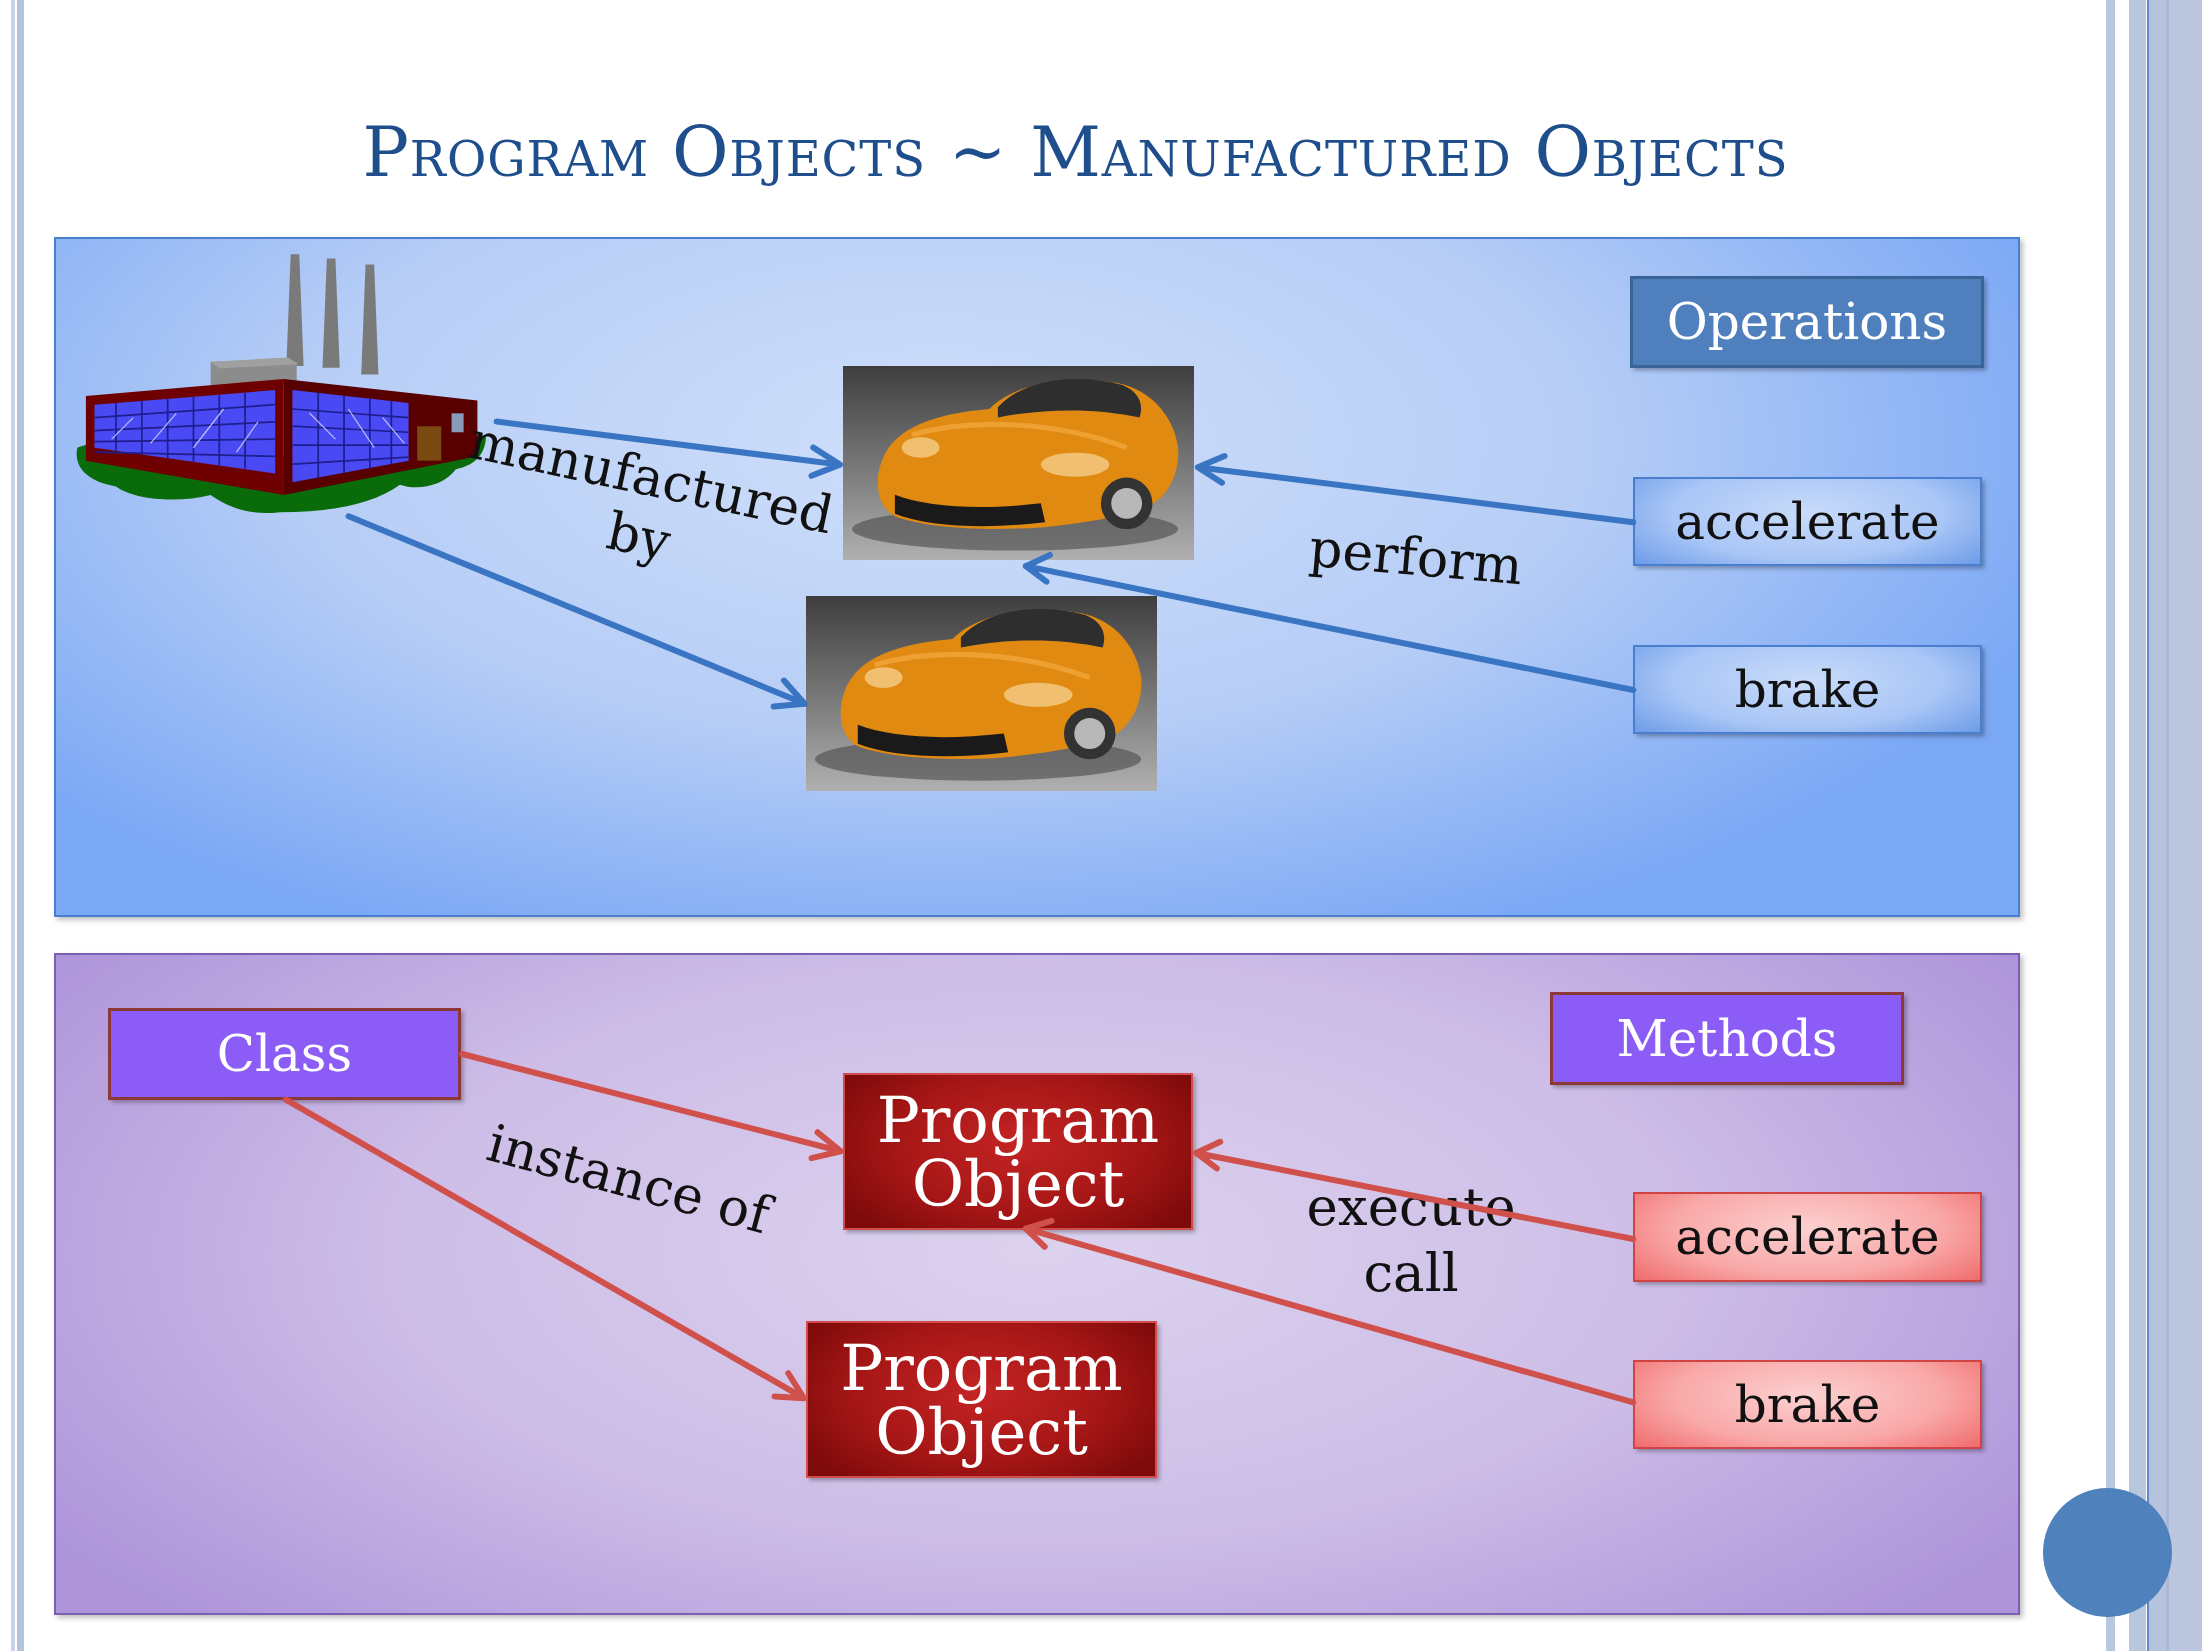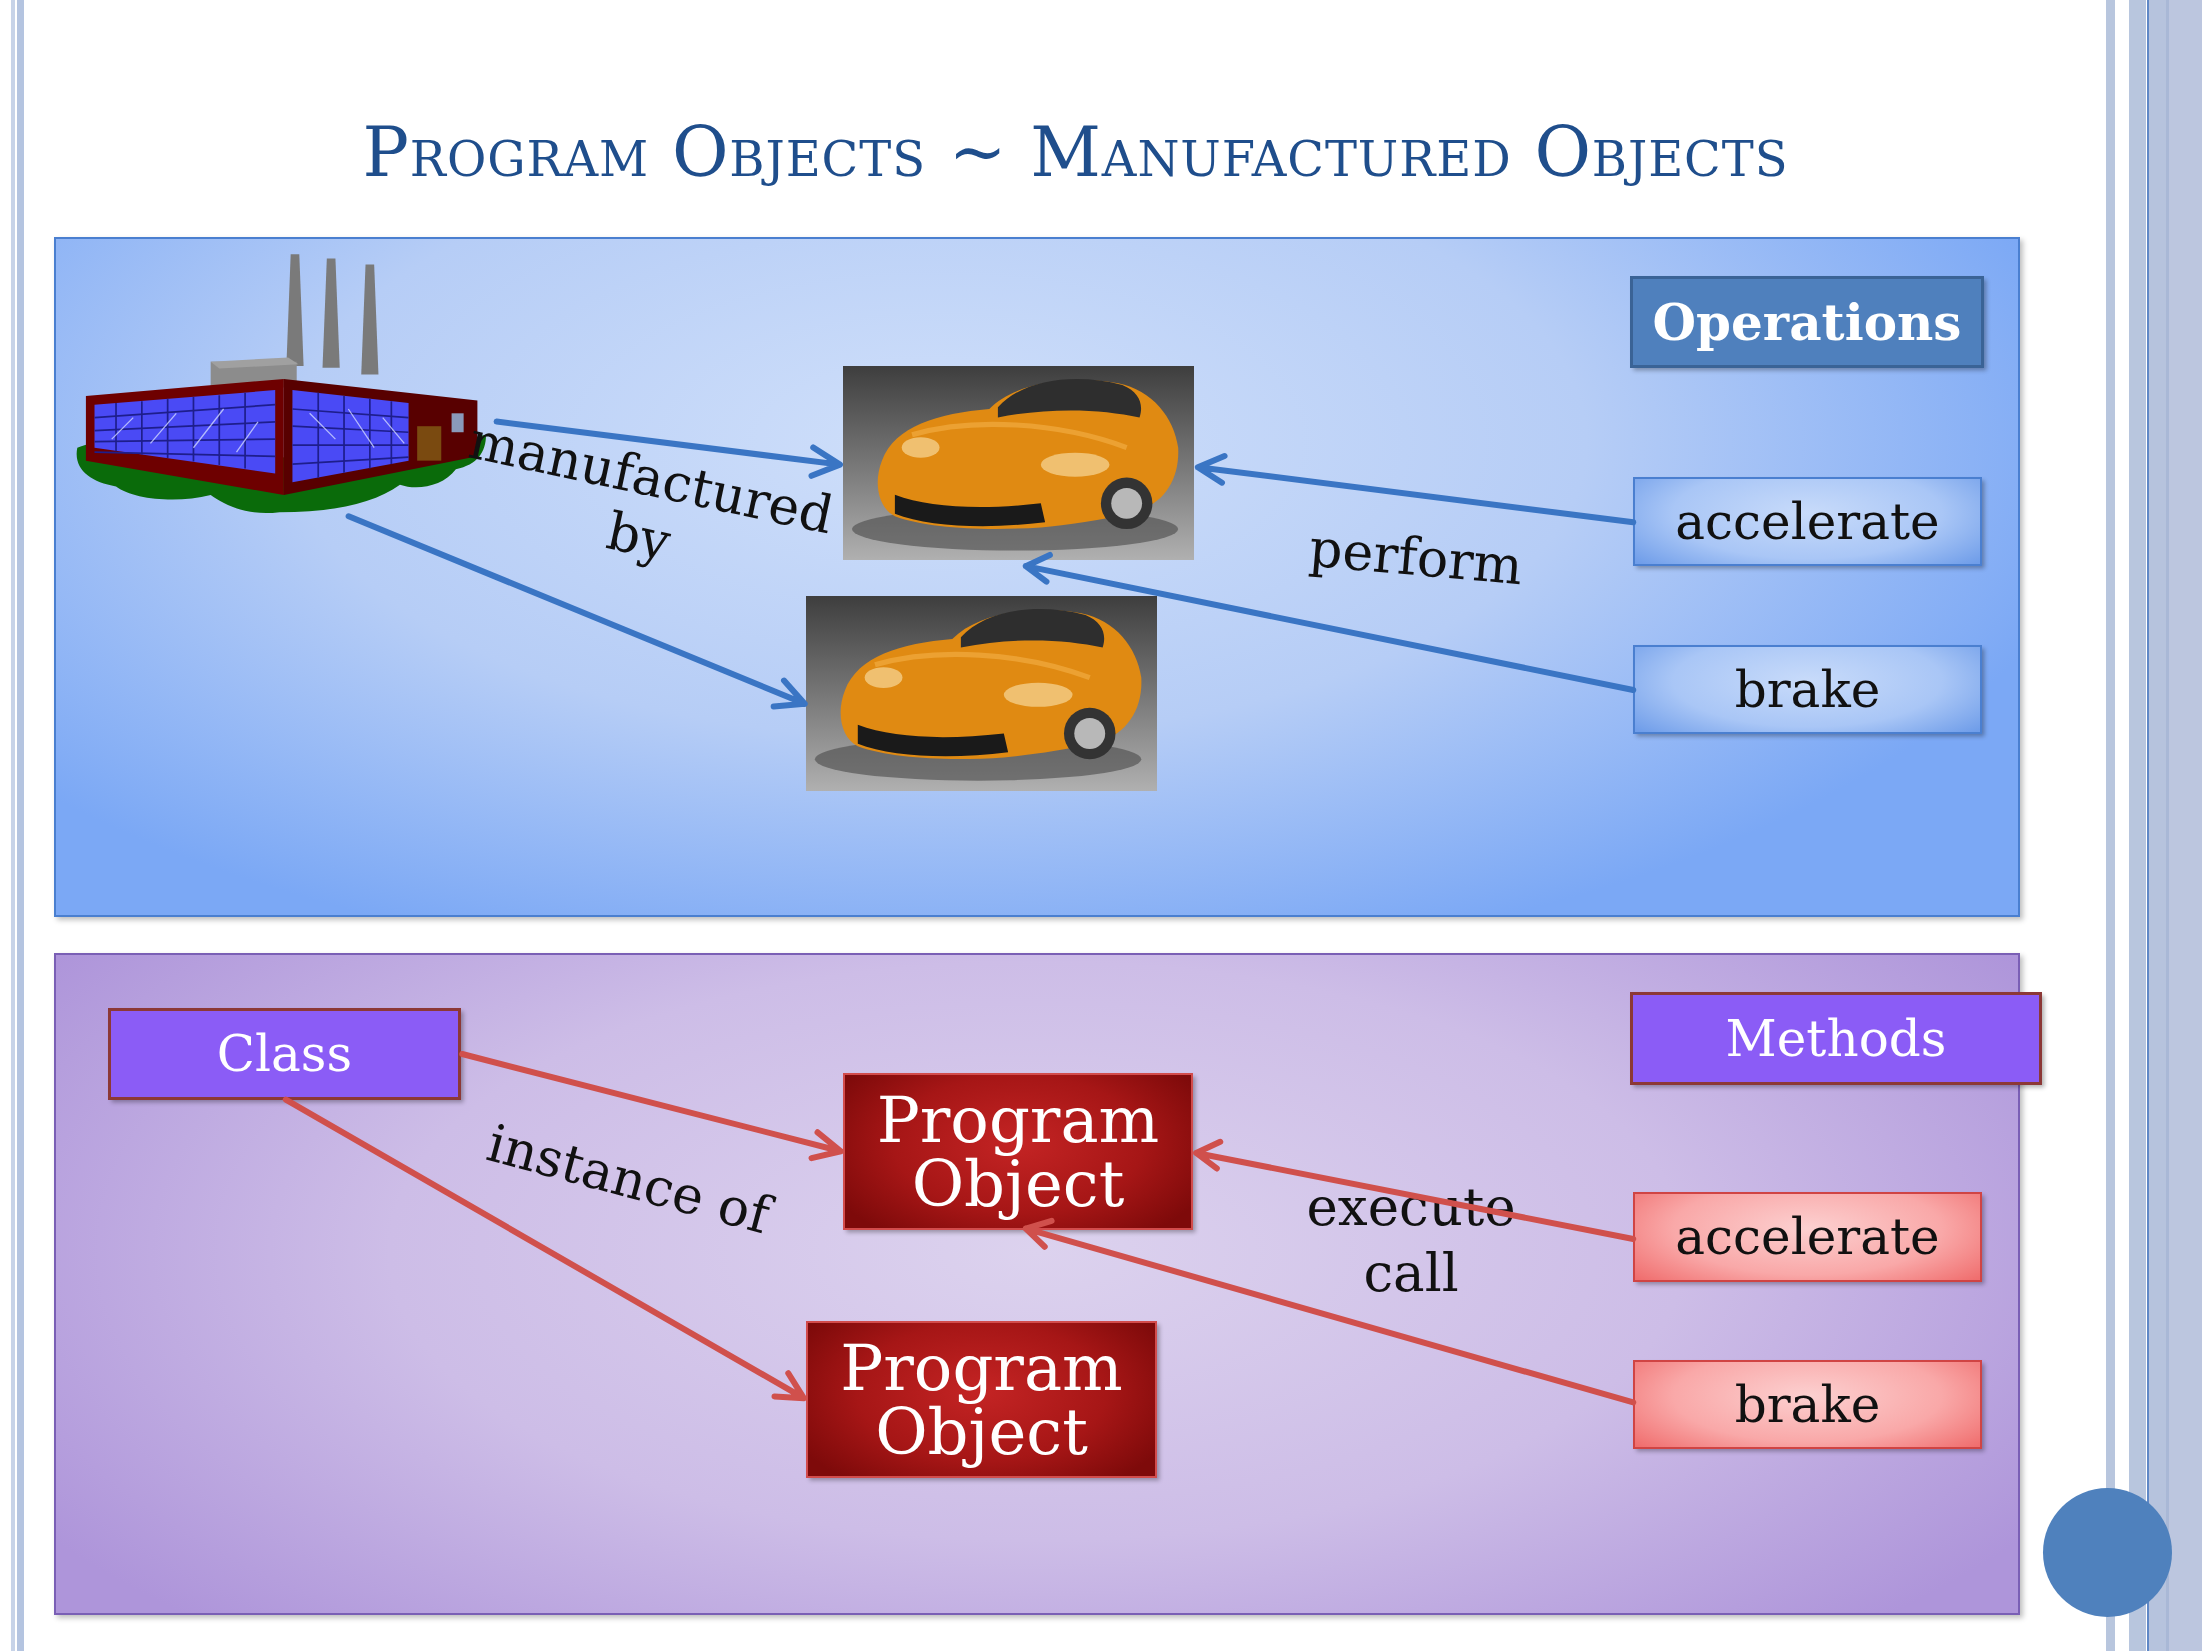--- a/index.html
+++ b/index.html
@@ -124,34 +124,34 @@
     <path d="M180,48 C210,15 270,8 325,22 C345,30 350,45 345,60 C300,50 240,48 180,60 Z" fill="#2e2e2e"></path>
     <path d="M60,150 C100,165 160,168 230,160 L235,182 C170,190 100,188 60,172 Z" fill="#1a1a1a"></path>
     <ellipse cx="90" cy="95" rx="22" ry="12" fill="#f0c070"></ellipse>
     <ellipse cx="270" cy="115" rx="40" ry="14" fill="#f0c070"></ellipse>
     <circle cx="330" cy="160" r="30" fill="#333"></circle>
     <circle cx="330" cy="160" r="18" fill="#b8b8b8"></circle>
     <path d="M80,80 C150,60 250,65 330,95" stroke="#f4b048" stroke-width="6" fill="none" opacity="0.6"></path>
   </svg>
 </div>
 
-<div class="abs box hdr-blue" style="left:1630px; top:276px; width:354px; height:92px;font-weight:bold;">Operations</div>
+<div class="abs box hdr-blue" style="left:1630px; top:276px; width:354px; height:92px;">Operations</div>
 <div class="abs box op-blue" style="left:1633px; top:477px; width:349px; height:89px;">accelerate</div>
 <div class="abs box op-blue" style="left:1633px; top:645px; width:349px; height:89px;">brake</div>
 
 <div class="abs label" style="left:447px; top:447px; width:396px; transform:rotate(12deg); transform-origin:center;">
   <div>manufactured</div>
   <div>by</div>
 </div>
 <div class="abs label" style="left:1291px; top:527px; width:250px; transform:rotate(5deg); transform-origin:center;">perform</div>
 
 <div class="abs panel panel-purple"></div>
 
 <div class="abs box hdr-red" style="left:108px; top:1008px; width:353px; height:92px;">Class</div>
-<div class="abs box hdr-red" style="left:1630px; top:992px; width:412px; height:93px;">Methods</div>
+<div class="abs box hdr-red" style="left:1550px; top:992px; width:354px; height:93px;">Methods</div>
 
 <div class="abs box po" style="left:843px; top:1073px; width:350px; height:157px;">
   <div>
     <div>Program</div>
     <div>Object</div>
   </div>
 </div>
 <div class="abs box po" style="left:806px; top:1321px; width:351px; height:157px;">
   <div>
     <div>Program</div>

